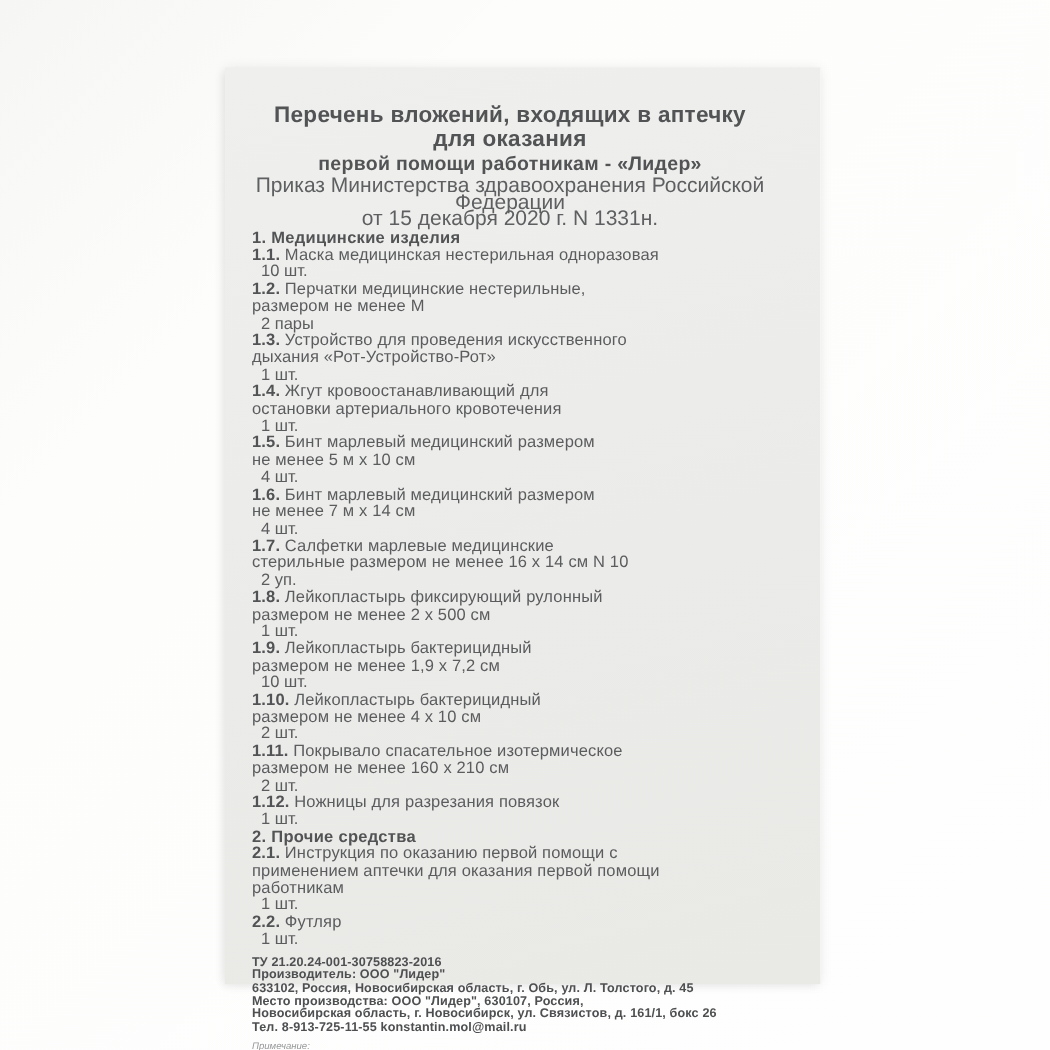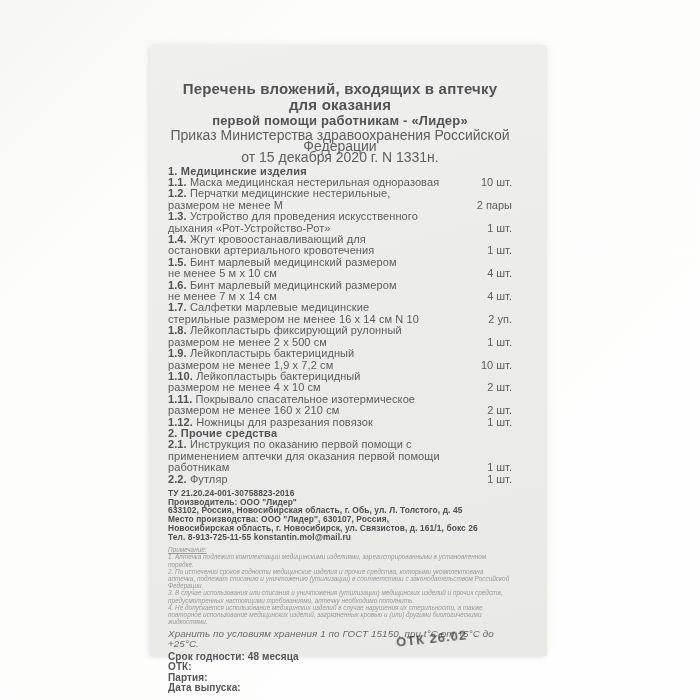--- a/index.html
+++ b/index.html
@@ -10,27 +10,27 @@
     position:relative;
   }
   .paper{
     position:absolute;left:150px;top:45px;width:397px;height:611px;
     background:linear-gradient(165deg,#efefed 0%,#ebebe9 55%,#e9e9e6 100%);
     box-shadow:0 0 8px rgba(0,0,0,0.07), -2px 2px 5px rgba(0,0,0,0.05);
     box-sizing:border-box;
     padding:24px 35px 0 18px;
     color:#5b5c5e;
   }
-  .title{ text-align:center; color:#525355; font-weight:bold;margin-top:12px; }
+  .title{ text-align:center; color:#525355; font-weight:bold; }
   .title .t1,.title .t2{ font-size:15px; line-height:15.5px; letter-spacing:.2px;}
   .title .t3{ font-size:13px; line-height:17px; letter-spacing:.2px;}
   .subtitle{ text-align:center; font-size:14px; line-height:11.2px; color:#5e5f61; margin-top:1px;}
   .list{ margin-top:2px; font-size:11px; }
   .sec-heading{ font-weight:bold; color:#525355; line-height:11.4px; letter-spacing:.2px;}
-  .row{ display:flex; justify-content:space-between; line-height:11.4px; }
+  .row{ display:flex; justify-content:space-between; line-height:11.4px;flex-direction:column; }
   .row .t{ letter-spacing:.1px; }
   .row .t b{ color:#525355; }
   .row .q{ white-space:nowrap; padding-left:6px; }
   .mfr{ margin-top:4px; font-size:8.4px; font-weight:bold; color:#4e4f51; line-height:8.7px; letter-spacing:.1px;}
   .notes{ margin-top:5px; font-style:italic; color:#97989a; font-size:6.4px; line-height:7.2px; }
   .notes .notes-label{ text-decoration:underline; }
   .notes p{ margin:0; }
   .storage{ position:relative; margin-top:4px; font-style:italic; font-size:9.8px; line-height:9.7px; color:#68696b; letter-spacing:.1px;}
   .stamp{
     position:absolute; left:228px; top:5px;

